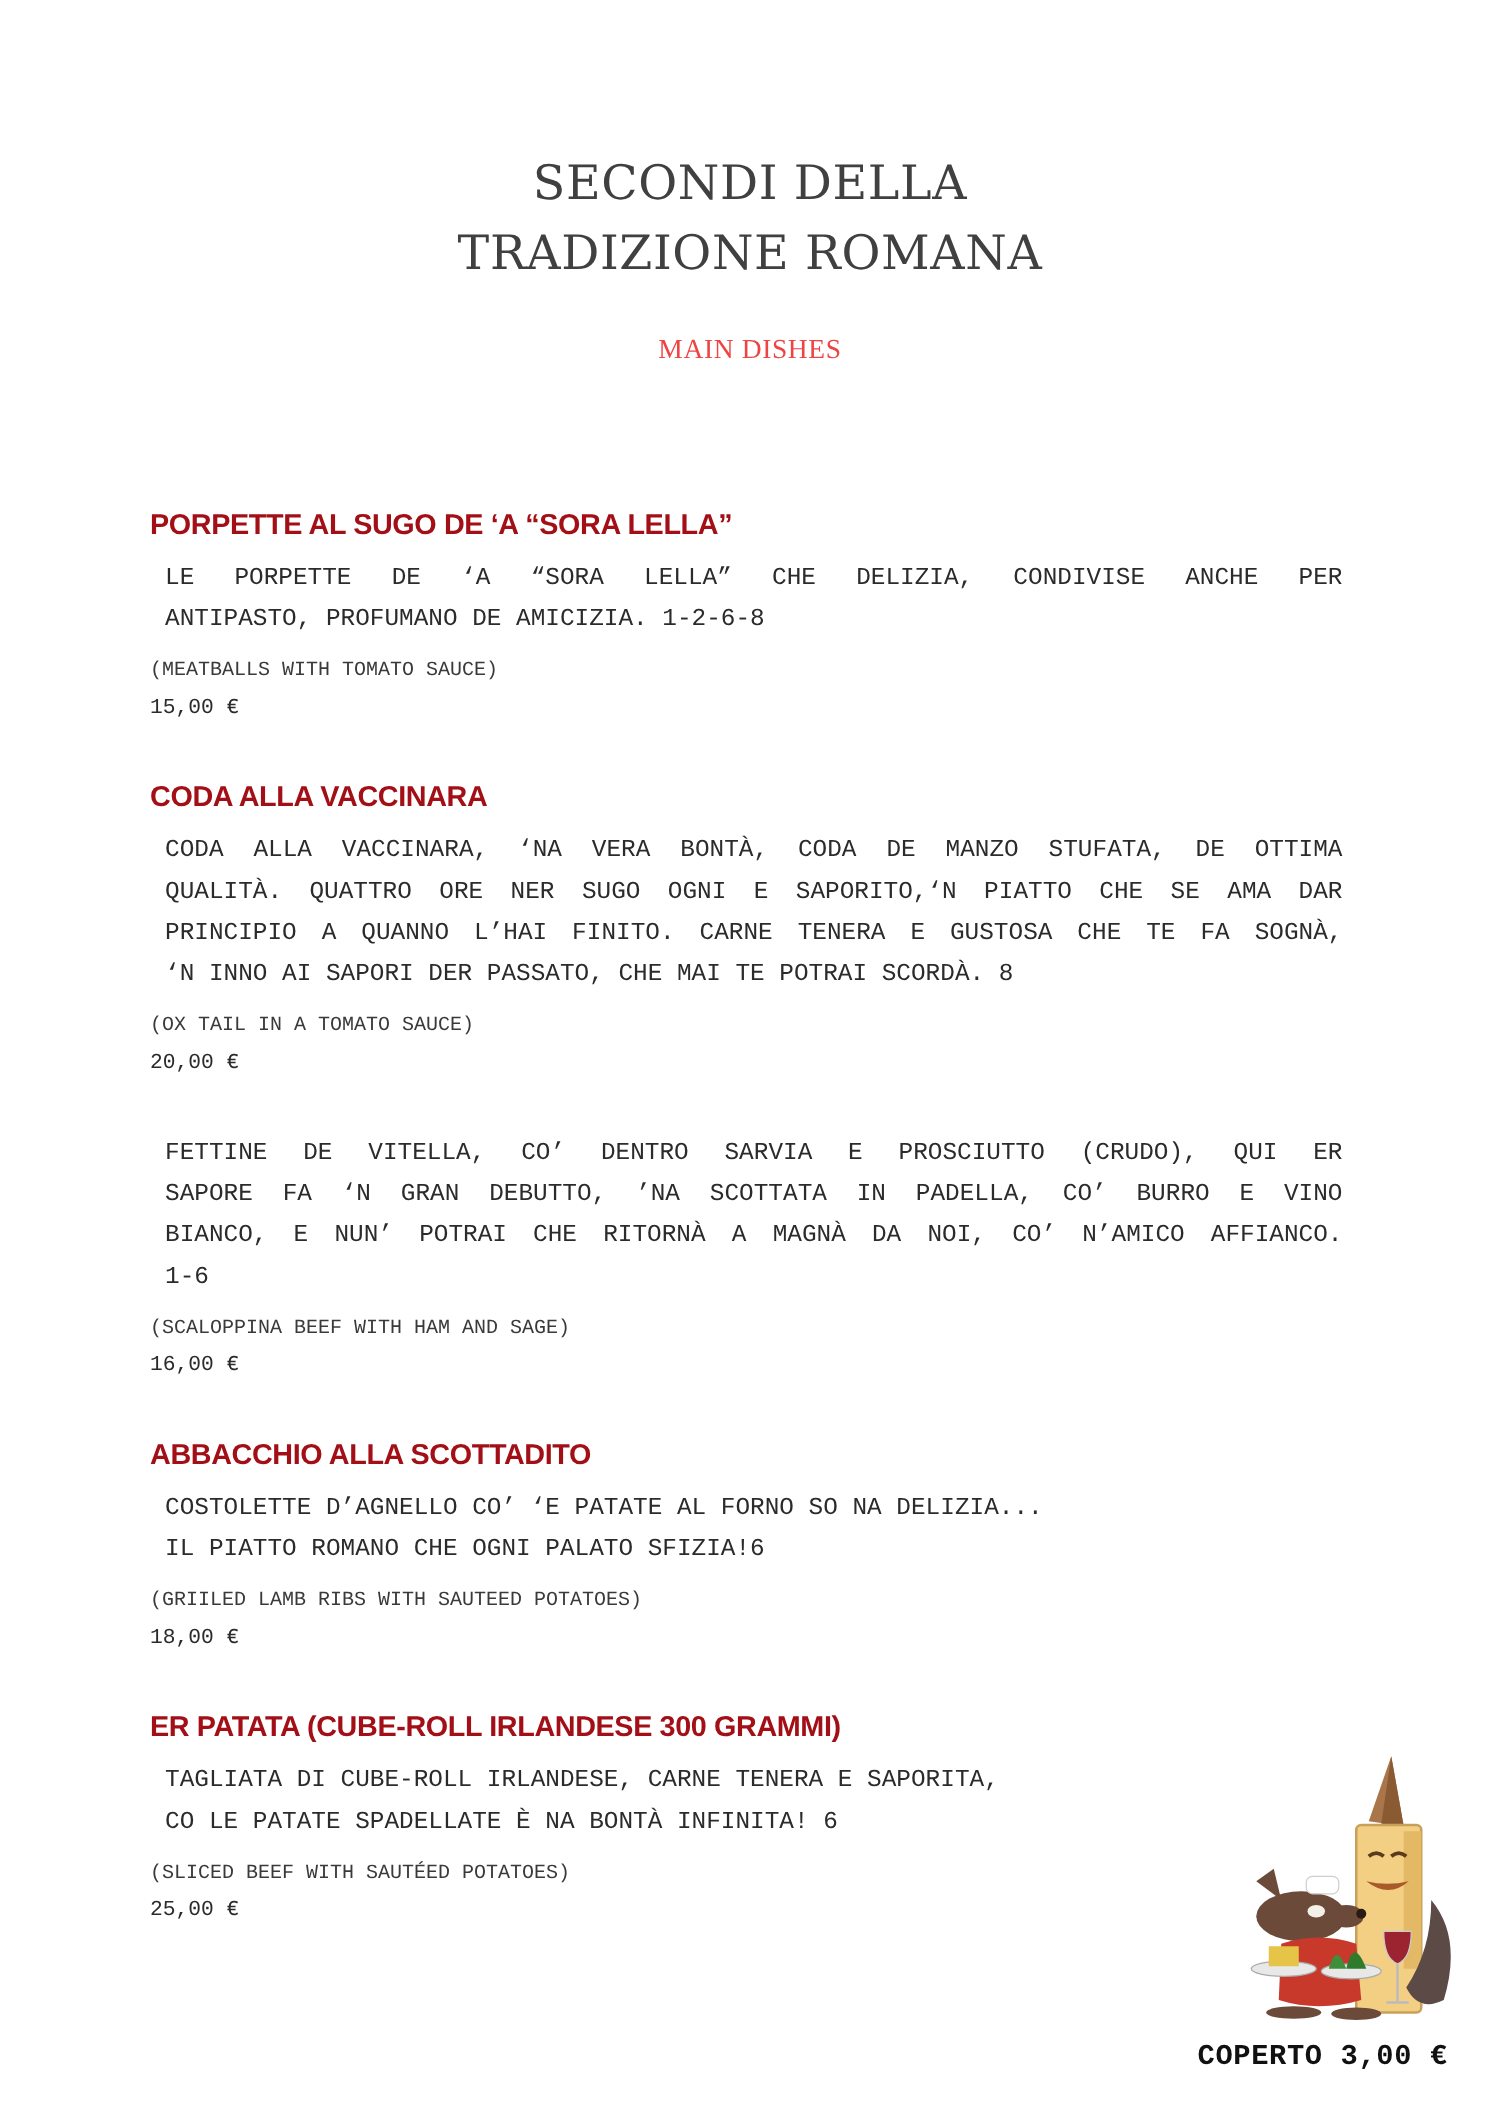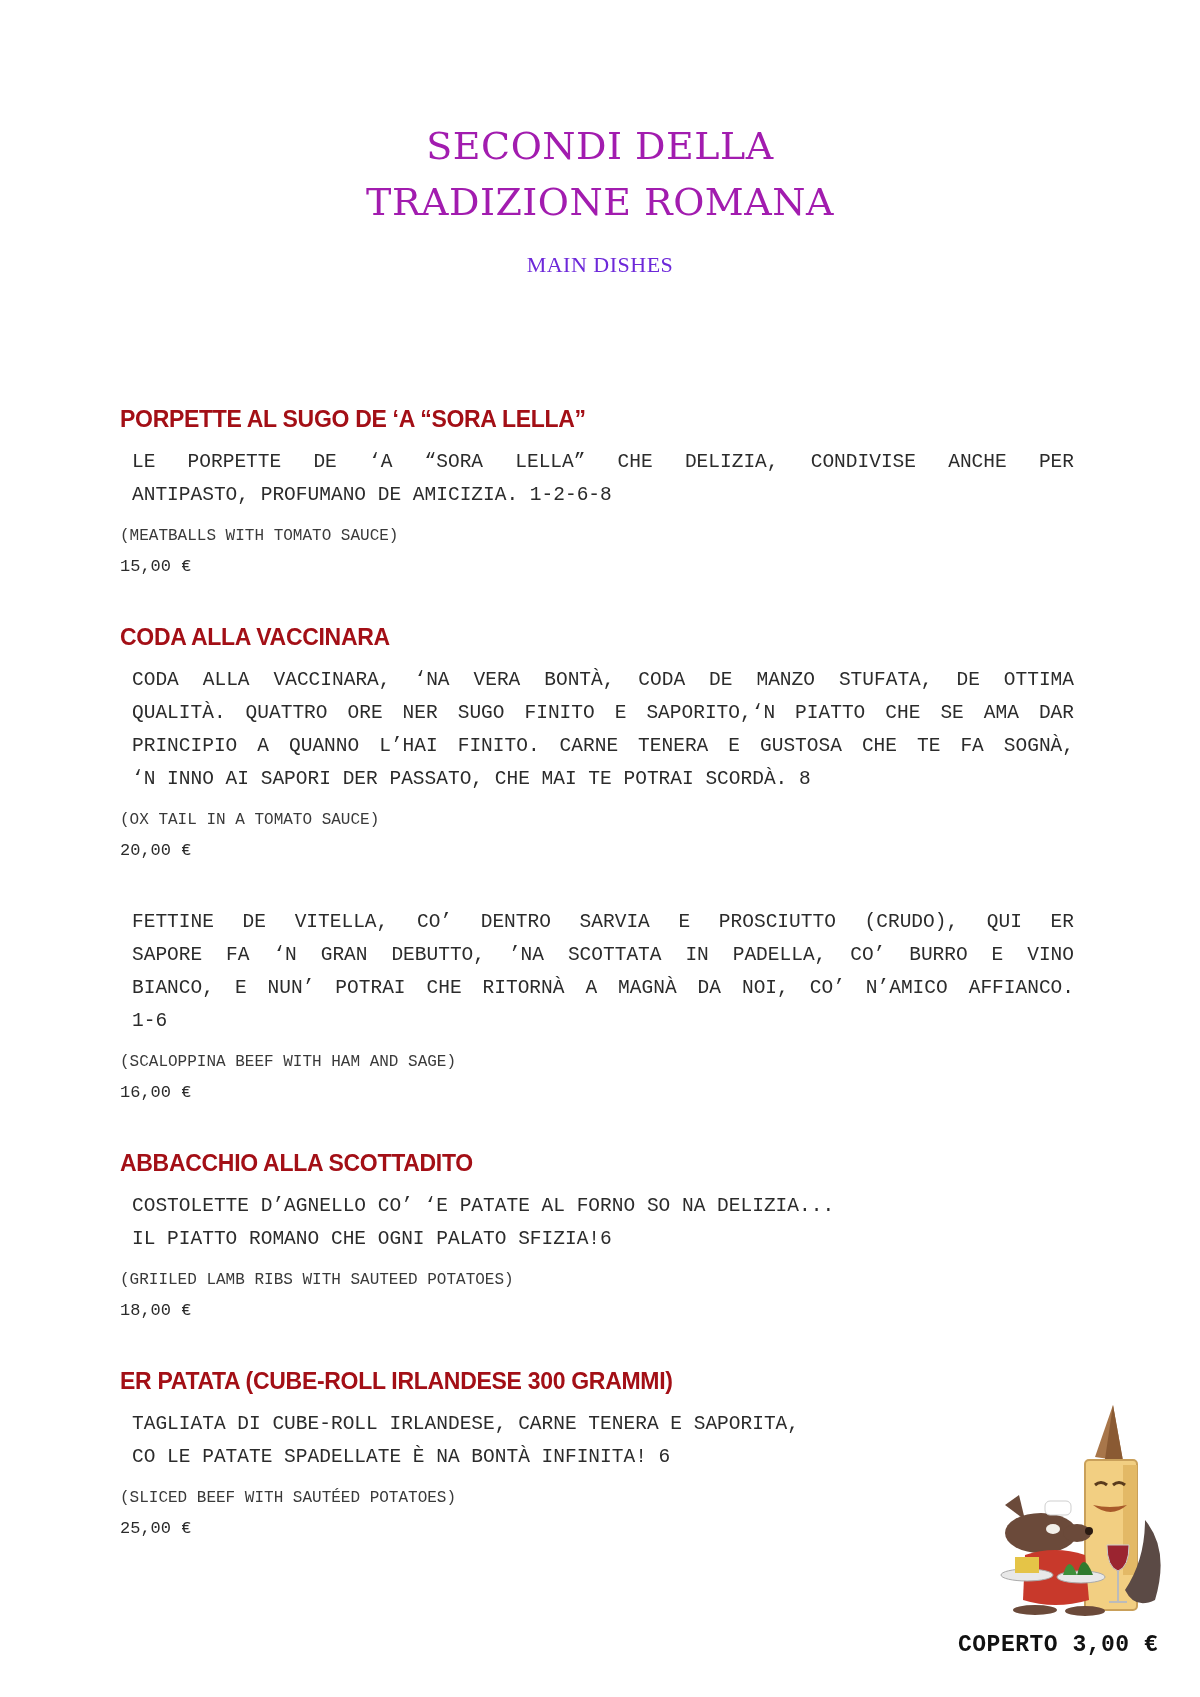--- a/index.html
+++ b/index.html
@@ -16,33 +16,33 @@
     }
     .header {
       position: absolute;
       left: 0;
       top: 118px;
       width: 1200px;
       text-align: center;
     }
     .title {
       font-family: "DejaVu Serif", "Liberation Serif", serif;
-      color: #a21caf;
+      color: #404040;
       font-size: 38px;
       line-height: 56px;
       font-weight: normal;
       letter-spacing: 0.5px;
       margin: 0;
       text-transform: uppercase;
     }
     .subtitle {
       font-family: "Liberation Serif", "DejaVu Serif", serif;
-      color: #6d28d9;
+      color: #ef4444;
       font-size: 22px;
-      margin: 22px 0 0 0;
+      margin: 36px 0 0 0;
       letter-spacing: 0.5px;
       font-weight: normal;
     }
     .menu {
       position: absolute;
       left: 120px;
       top: 393px;
       width: 966px;
     }
     .dish {
@@ -128,21 +128,21 @@
       <span class="line left">ANTIPASTO, PROFUMANO DE AMICIZIA.  1-2-6-8</span>
     </p>
     <p class="dish-en">(MEATBALLS WITH TOMATO SAUCE)</p>
     <p class="dish-price">15,00 €</p>
   </section>
 
   <section class="dish">
     <h3 class="dish-name">CODA ALLA VACCINARA</h3>
     <p class="dish-desc">
       <span class="line just">CODA ALLA VACCINARA, ‘NA VERA BONTÀ, CODA DE MANZO STUFATA, DE OTTIMA</span>
-      <span class="line just">QUALITÀ. QUATTRO ORE NER SUGO FINITO E SAPORITO,‘N PIATTO CHE SE AMA DAR</span>
+      <span class="line just">QUALITÀ. QUATTRO ORE NER SUGO OGNI E SAPORITO,‘N PIATTO CHE SE AMA DAR</span>
       <span class="line just">PRINCIPIO A QUANNO L’HAI FINITO. CARNE TENERA E GUSTOSA CHE TE FA SOGNÀ,</span>
       <span class="line left">‘N INNO AI SAPORI DER PASSATO, CHE MAI TE POTRAI SCORDÀ. 8</span>
     </p>
     <p class="dish-en">(OX TAIL IN A TOMATO SAUCE)</p>
     <p class="dish-price">20,00 €</p>
   </section>
 
   <section class="dish">
     <p class="dish-desc">
       <span class="line just">FETTINE DE VITELLA, CO’ DENTRO SARVIA E PROSCIUTTO (CRUDO), QUI ER</span>

